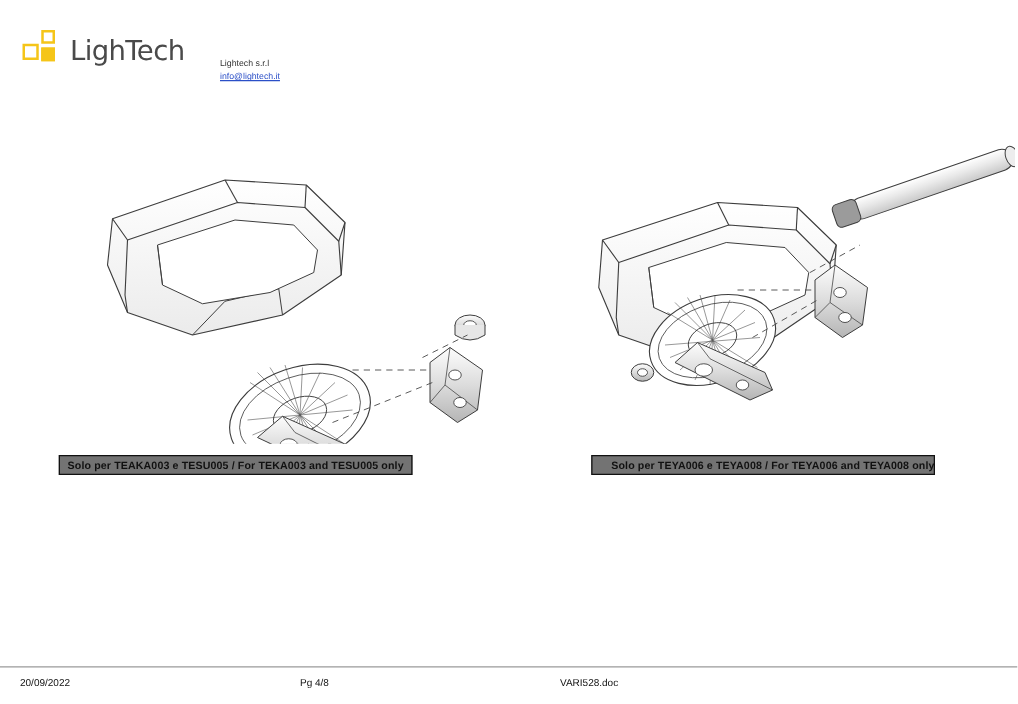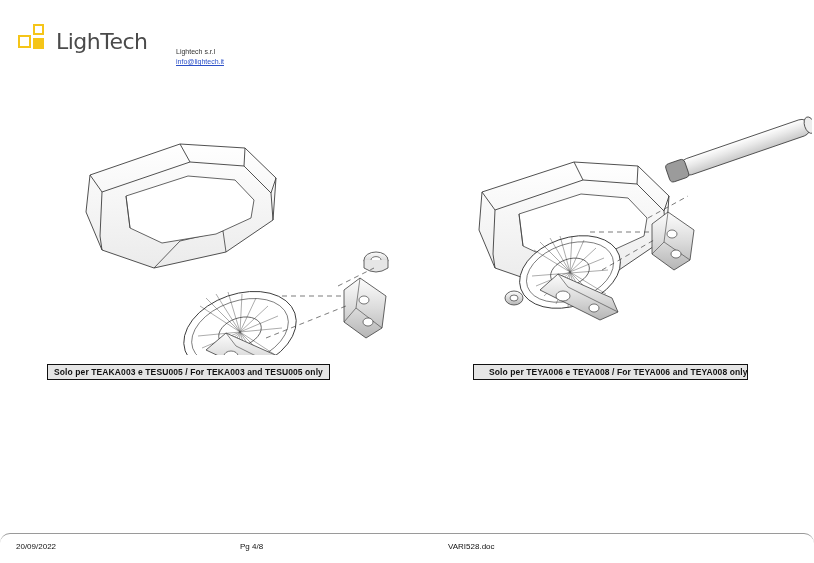--- a/index.html
+++ b/index.html
@@ -73,42 +73,41 @@
   .drawing {
     position: absolute;
   }
   .drawing svg { display: block; }
 
   
   .caption {
     position: absolute;
     box-sizing: border-box;
     border: 1px solid #111;
-    background: #e5e5e5;
+    background: #737373;
     font-size: 8.5px;
     font-weight: bold;
     letter-spacing: 0.1px;
     color: #111;
     text-align: center;
     line-height: 14px;
     height: 16px;
     white-space: nowrap;
   }
   .caption.left  { left: 47px;  top: 364px; width: 283px; }
   .caption.right { left: 473px; top: 364px; width: 275px; padding-left: 15px; }
 
   
   .footer {
     position: absolute;
     left: 0;
     top: 533px;
     width: 814px;
     height: 30px;
     border-top: 1px solid #9a9a9a;
-    border-radius: 10px;
   }
   .footer .cell {
     position: absolute;
     top: 8px;
     font-size: 8px;
     color: #111;
     white-space: nowrap;
   }
   .footer .date  { left: 16px; }
   .footer .page-no { left: 240px; }

